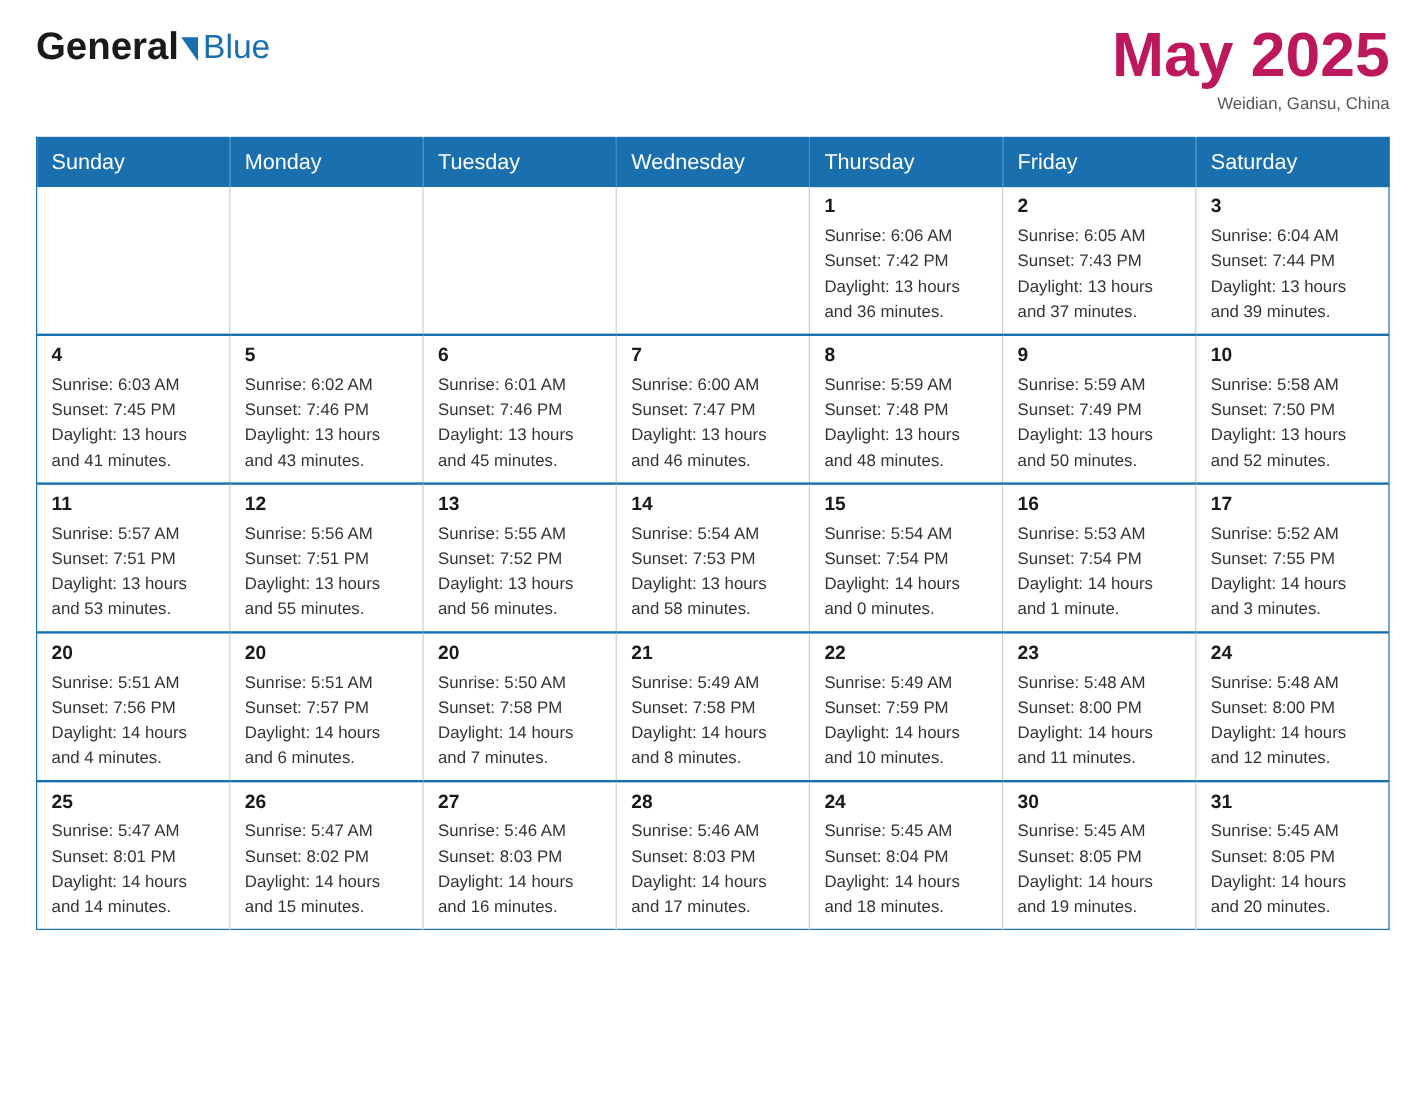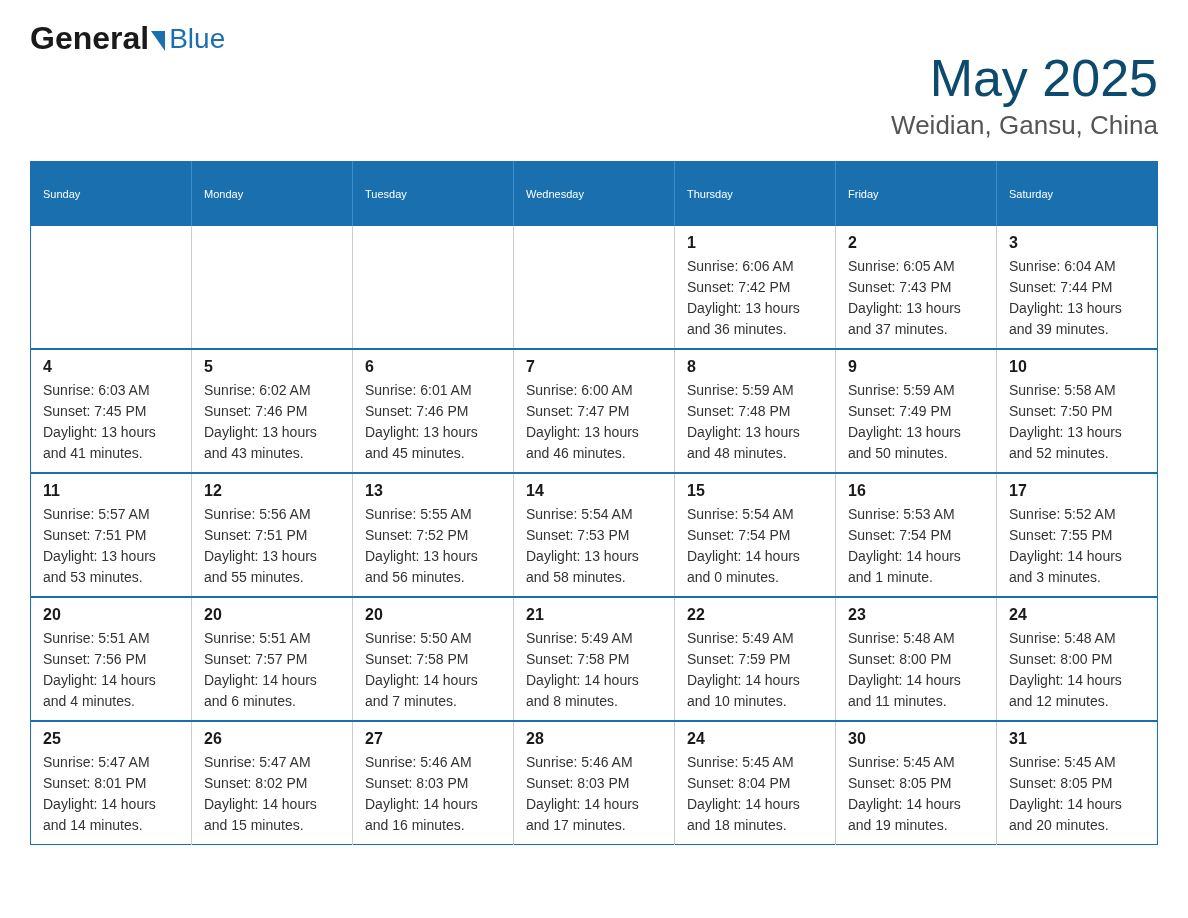--- a/index.html
+++ b/index.html
@@ -42,41 +42,40 @@
       font-size: 28px;
       font-weight: normal;
       color: #1a6faf;
       margin-left: 4px;
     }
     .title-block {
       text-align: right;
     }
     .title-month {
       font-size: 52px;
-      font-weight: normal;
-      color: #0c4a6e;
+      font-weight: bold;
+      color: #be185d;
       line-height: 1;
-      margin-top: 32px;
     }
     .title-location {
-      font-size: 26px;
+      font-size: 14px;
       color: #555;
       margin-top: 6px;
     }
     .calendar {
       width: 100%;
       border-collapse: collapse;
       border: 1px solid #1a6faf;
     }
     .calendar th {
       background-color: #1a6faf;
       color: #fff;
       text-align: left;
-      padding: 26px 12px;
-      font-size: 11px;
+      padding: 10px 12px;
+      font-size: 18px;
       font-weight: normal;
       border-right: 1px solid #3a8fd0;
     }
     .calendar th:last-child {
       border-right: none;
     }
     .calendar td {
       vertical-align: top;
       padding: 8px 12px;
       border-right: 1px solid #ccc;

